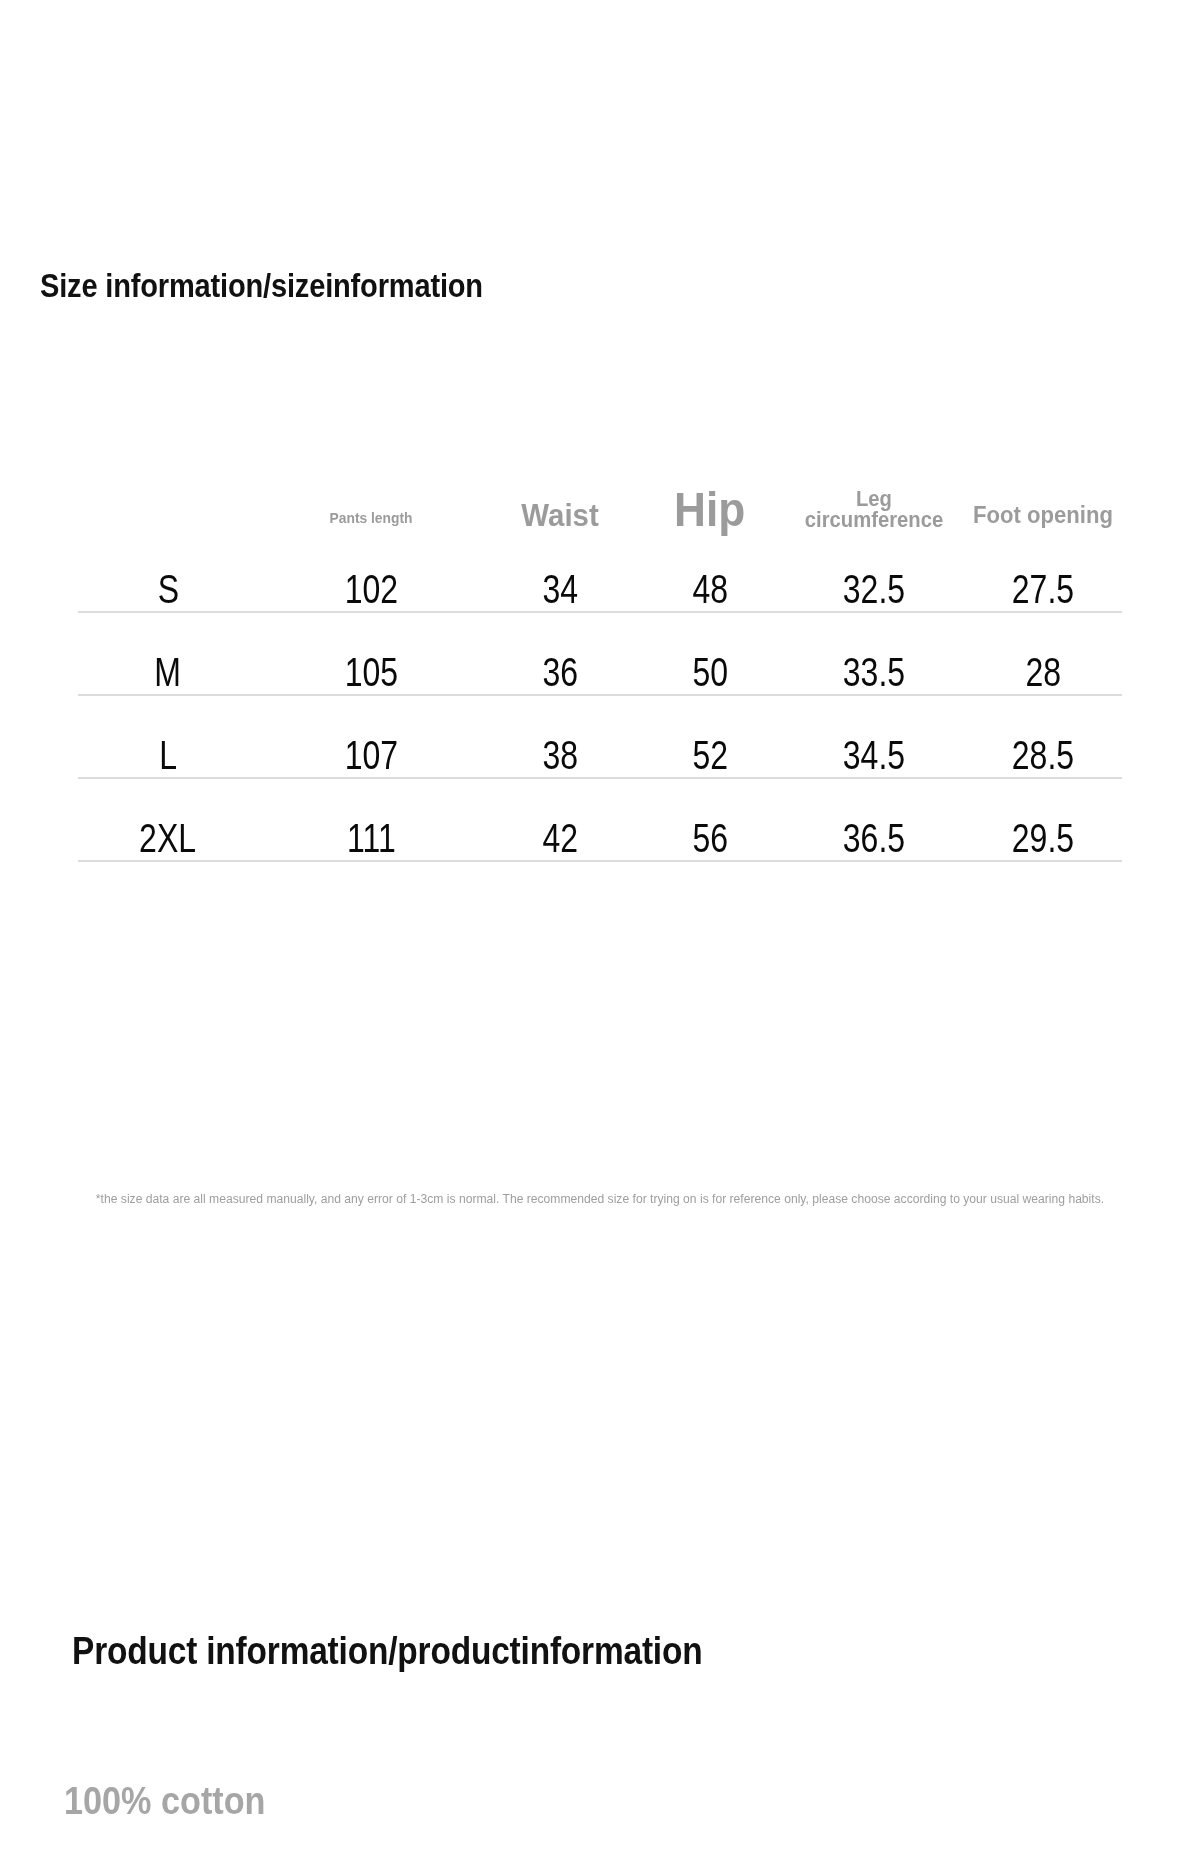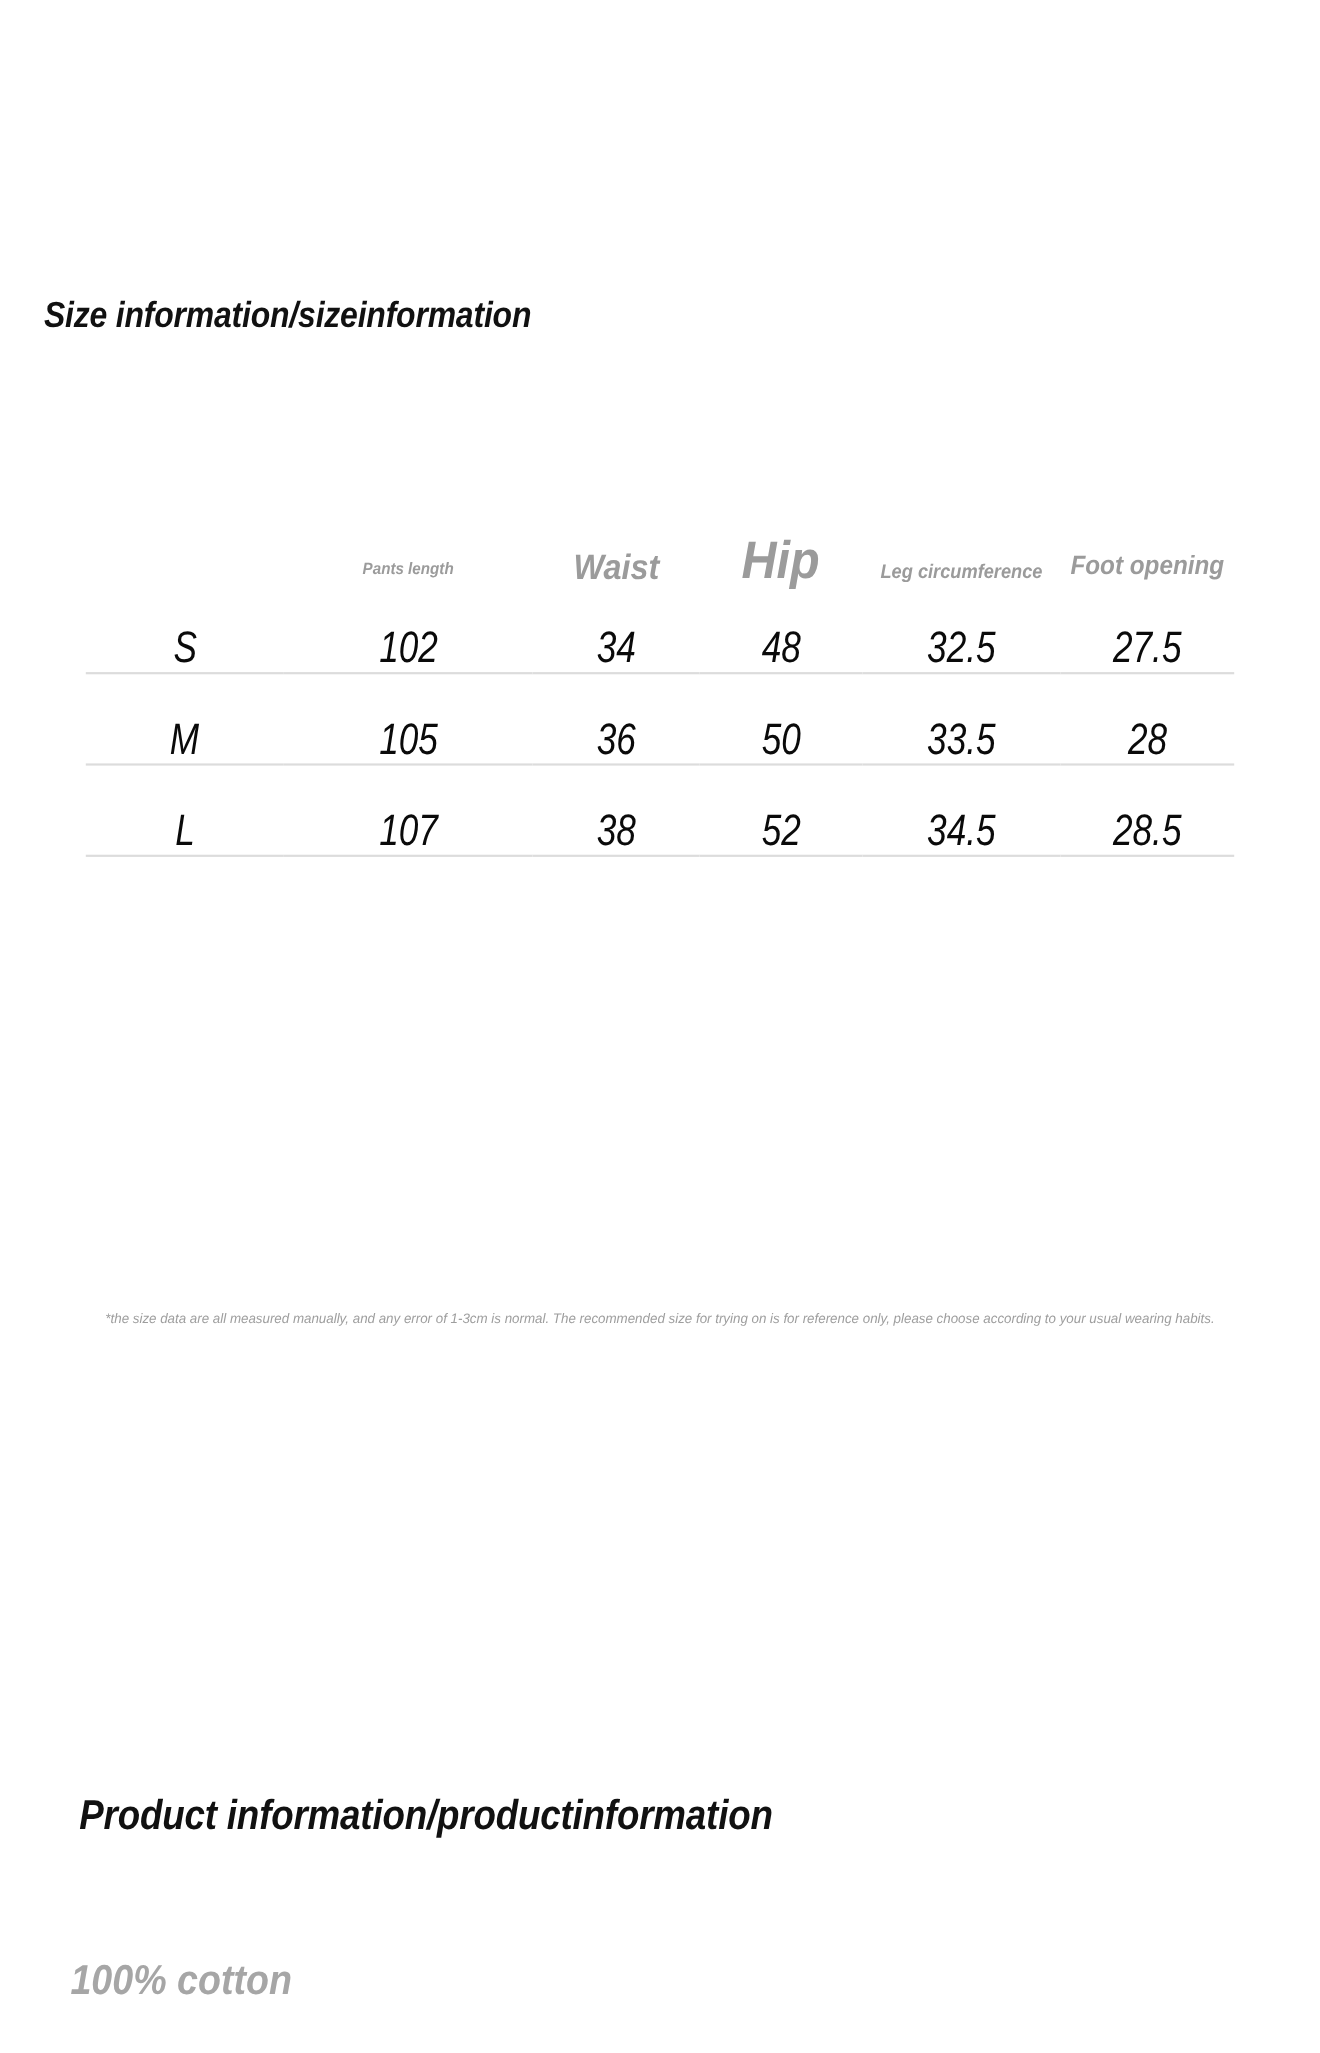--- a/index.html
+++ b/index.html
@@ -15,21 +15,20 @@
     font-family: "Liberation Sans", "DejaVu Sans", sans-serif;
     -webkit-font-smoothing: antialiased;
     overflow: hidden;
   }
 
   .page {
     position: relative;
     width: 1040px;
     height: 1866px;
     background: #ffffff;
-    font-style: italic;
   }
 
   
   .section-title {
     position: absolute;
     font-family: "Liberation Sans Narrow", "Liberation Sans", "DejaVu Sans Condensed", sans-serif;
     font-weight: 700;
     color: #111111;
     letter-spacing: -0.2px;
     white-space: nowrap;
@@ -101,21 +100,21 @@
   .head-row th .htxt {
     display: inline-block;
     transform: scaleX(0.92);
     transform-origin: center bottom;
   }
 
   .h-blank   { font-size: 1px; }
   .h-len     { font-size: 15px; line-height: 25px; }
   .h-waist   { font-size: 32px; line-height: 29px; }
   .h-hip     { font-size: 48px; line-height: 40px; }
-  .h-leg     { font-size: 18px; line-height: 21px; }
+  .h-leg     { font-size: 22px; line-height: 21px; }
   .h-foot    { font-size: 24px; line-height: 30px; }
 
   .data-row td {
     height: 81px;
     vertical-align: middle;
     color: #0a0a0a;
     font-family: "Liberation Sans Narrow", "Liberation Sans", "DejaVu Sans Condensed", sans-serif;
     font-weight: 400;
     font-size: 40px;
     line-height: 44px;
@@ -192,20 +191,28 @@
         <td><span class="vtxt">28</span></td>
       </tr>
       <tr class="data-row">
         <td><span class="vtxt">L</span></td>
         <td><span class="vtxt">107</span></td>
         <td><span class="vtxt">38</span></td>
         <td><span class="vtxt">52</span></td>
         <td><span class="vtxt">34.5</span></td>
         <td><span class="vtxt">28.5</span></td>
       </tr>
+      <tr class="data-row">
+        <td><span class="vtxt">2XL</span></td>
+        <td><span class="vtxt">111</span></td>
+        <td><span class="vtxt">42</span></td>
+        <td><span class="vtxt">56</span></td>
+        <td><span class="vtxt">36.5</span></td>
+        <td><span class="vtxt">29.5</span></td>
+      </tr>
     </tbody>
   </table>
 
   <p id="disclaimer">*the size data are all measured manually, and any error of 1-3cm is normal. The recommended size for trying on is for reference only, please choose according to your usual wearing habits.</p>
 
   <h1 class="section-title" id="product-title">Product information/productinformation</h1>
 
   <p id="material-line">100% cotton</p>
 
 </div>

